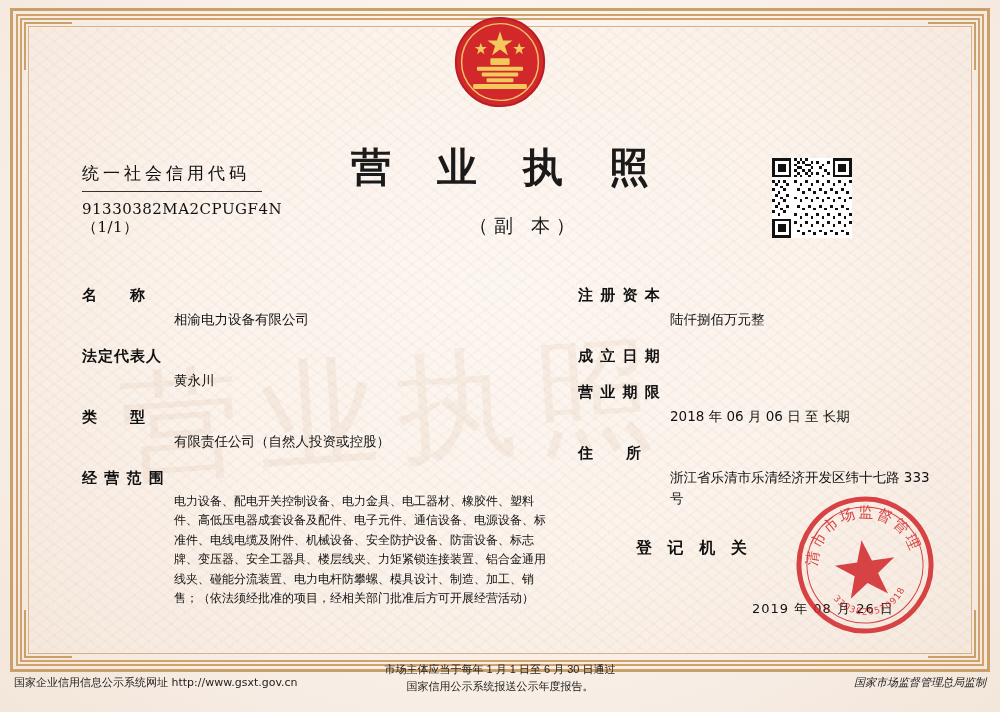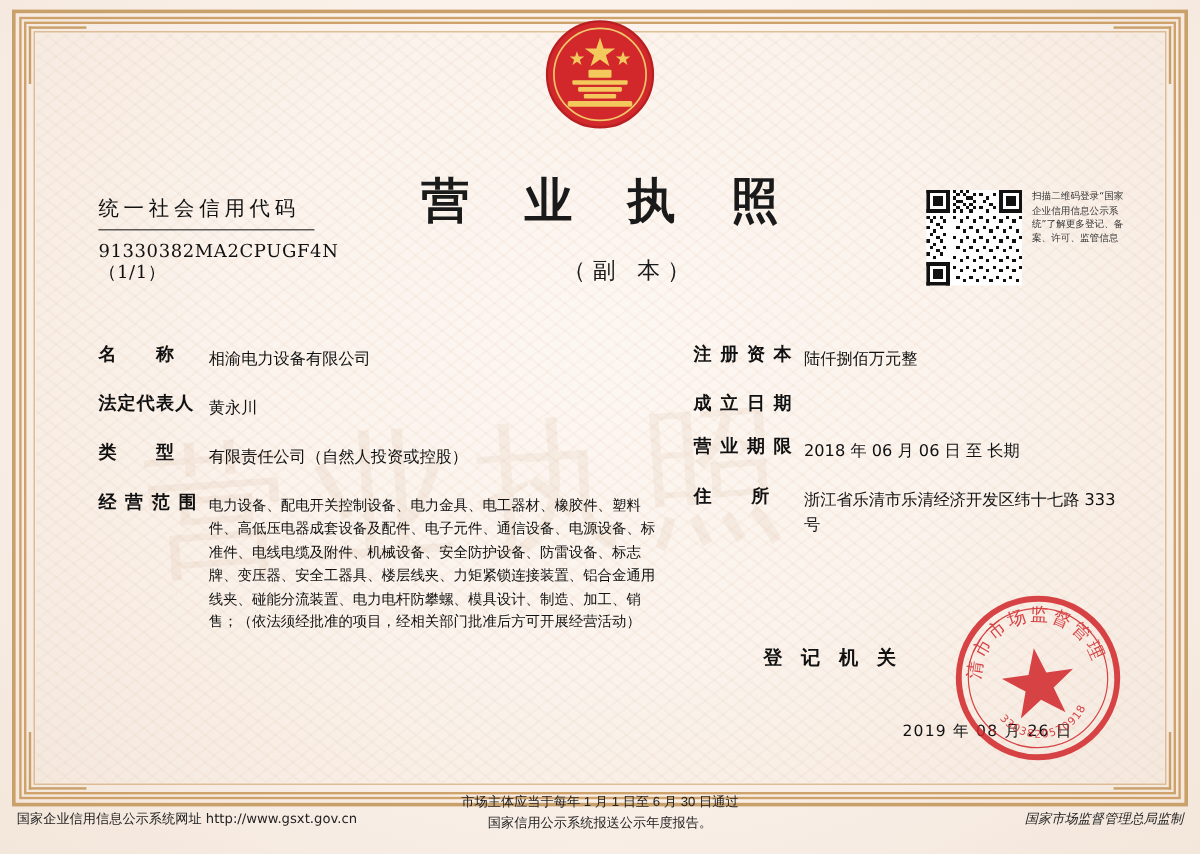--- a/index.html
+++ b/index.html
@@ -182,20 +182,21 @@
     letter-spacing: 1px;
     white-space: nowrap;
   }
   .field-value {
     flex: 1;
     font-size: 12.5px;
     color: #111;
     line-height: 1.55;
     font-family: "DejaVu Sans", sans-serif;
     padding-top: 3px;
+    margin-top: 20px;
   }
   .field-value.big {
     font-size: 13.5px;
   }
   .scope-value {
     font-size: 12px;
     line-height: 1.62;
   }
 
   
@@ -449,21 +450,20 @@
         <rect x="15" y="27" width="1" height="1"></rect>
           <rect x="17" y="26" width="1" height="1"></rect>
           <rect x="19" y="27" width="1" height="1"></rect>
         <rect x="21" y="26" width="1" height="1"></rect>
           <rect x="23" y="27" width="1" height="1"></rect>
           <rect x="25" y="26" width="1" height="1"></rect>
         <rect x="27" y="27" width="1" height="1"></rect>
       </g>
     </svg>
   </div>
-  <div class="qr-note">扫描二维码登录“国家企业信用信息公示系统”了解更多登记、备案、许可、监管信息</div>
 
   <div class="fields-left">
     <div class="field-row">
       <div class="field-label">名　　称</div>
       <div class="field-value big">相渝电力设备有限公司</div>
     </div>
     <div class="field-row">
       <div class="field-label">法定代表人</div>
       <div class="field-value big">黄永川</div>
     </div>

